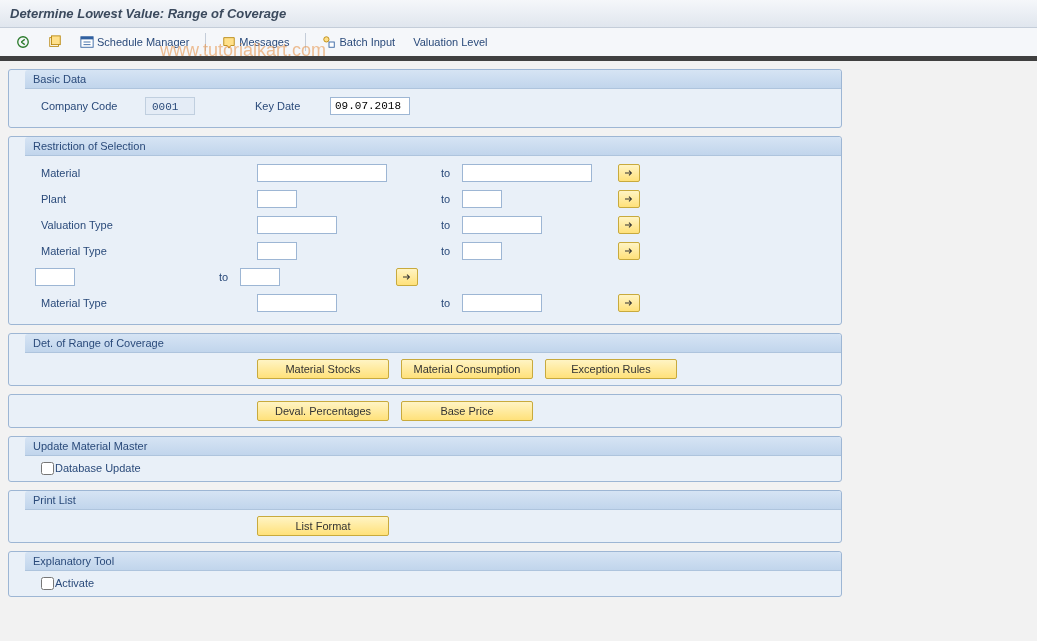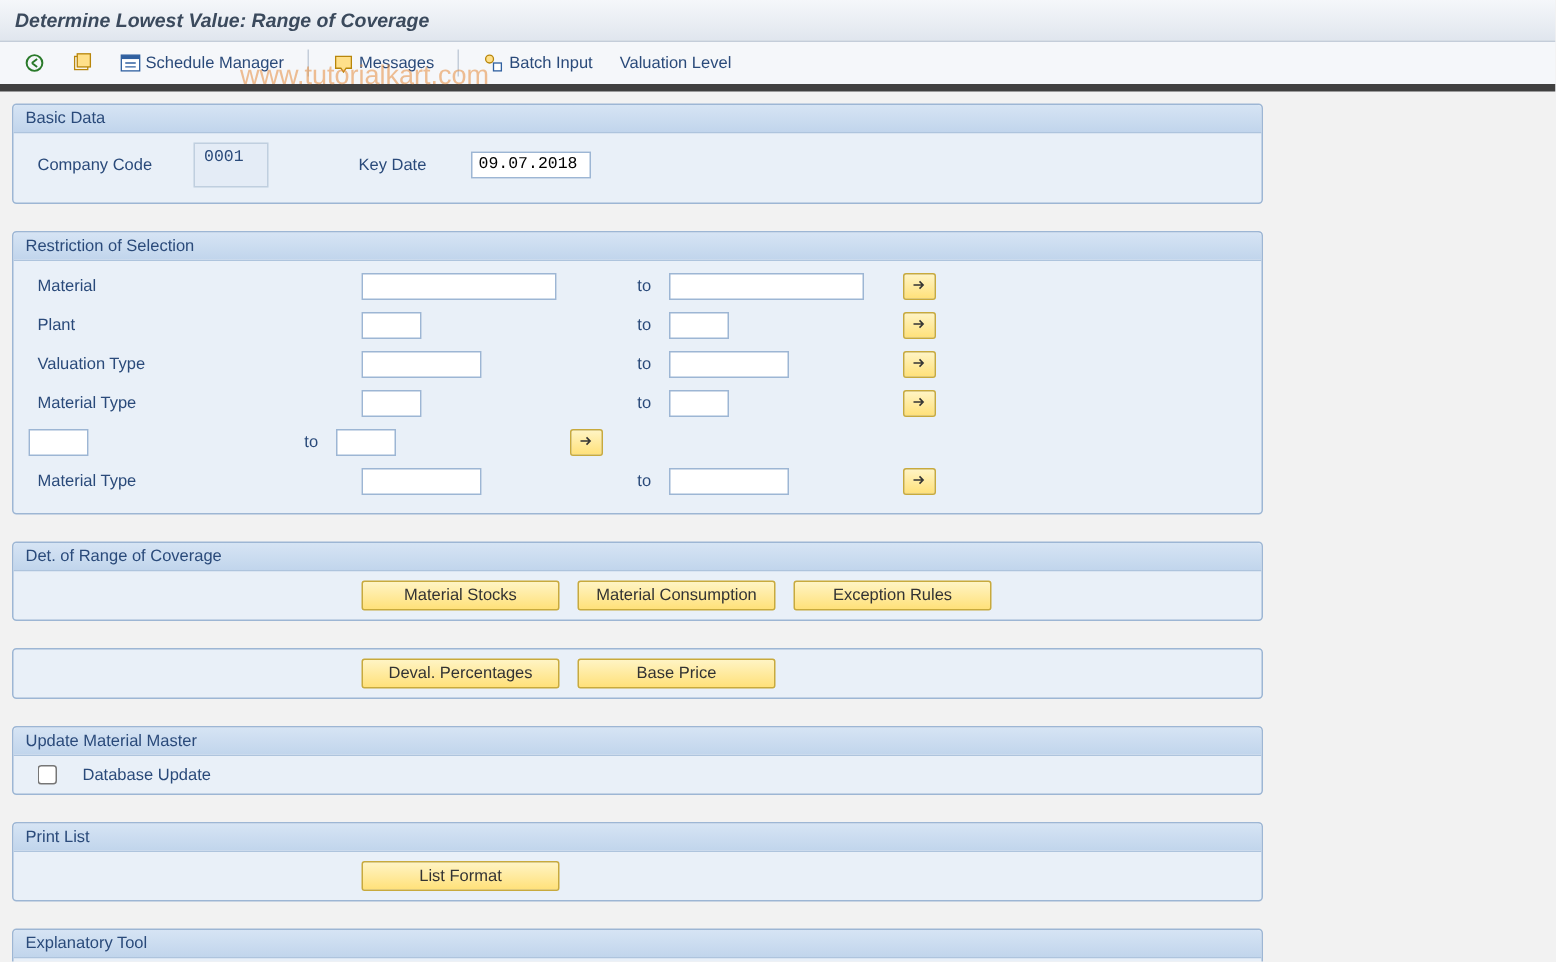--- a/index.html
+++ b/index.html
@@ -52,22 +52,23 @@
       background: #c4cdd9;
       margin: 0 4px;
     }
     .main-area {
       padding: 8px;
       width: 850px;
     }
     .group-box {
       border: 1px solid #9db6d4;
       border-radius: 3px;
-      margin-bottom: 18px;
+      margin-bottom: 8px;
       background: #e9f0f8;
+      padding-left: 16px;
     }
     .group-header {
       background: linear-gradient(#d6e4f4, #c1d5ec);
       padding: 3px 8px;
       font-size: 11px;
       color: #2a4a7a;
       border-bottom: 1px solid #aec4dd;
       border-radius: 3px 3px 0 0;
     }
     .group-body {
@@ -97,21 +98,21 @@
       font-family: inherit;
       font-size: 11px;
       height: 18px;
     }
     .input-ro {
       background: #e4ecf6;
       border: 1px solid #c0cfdf;
       padding: 2px 6px;
       display: inline-block;
       min-width: 50px;
-      height: 30px;
+      height: 18px;
       line-height: 14px;
       color: #2a4a7a;
       font-family: "Courier New", monospace;
     }
     .w-lg { width: 130px; }
     .w-md { width: 80px; }
     .w-sm { width: 40px; }
     .from-cell { width: 170px; }
     .more-btn {
       width: 22px;
@@ -137,22 +138,22 @@
       font-size: 11px;
       color: #333;
       margin-right: 12px;
     }
     .btn-row {
       display: flex;
       padding-left: 222px;
     }
     .checkbox-wrap {
       display: flex;
-      align-items: center;
-      gap: 17px;
+      align-items: flex-start;
+      gap: 1px;
       padding-left: 6px;
     }
     .checkbox-wrap input[type=checkbox] {
       width: 13px; height: 13px;
     }
     .watermark {
       position: absolute;
       top: 40px;
       left: 160px;
       font-size: 18px;

